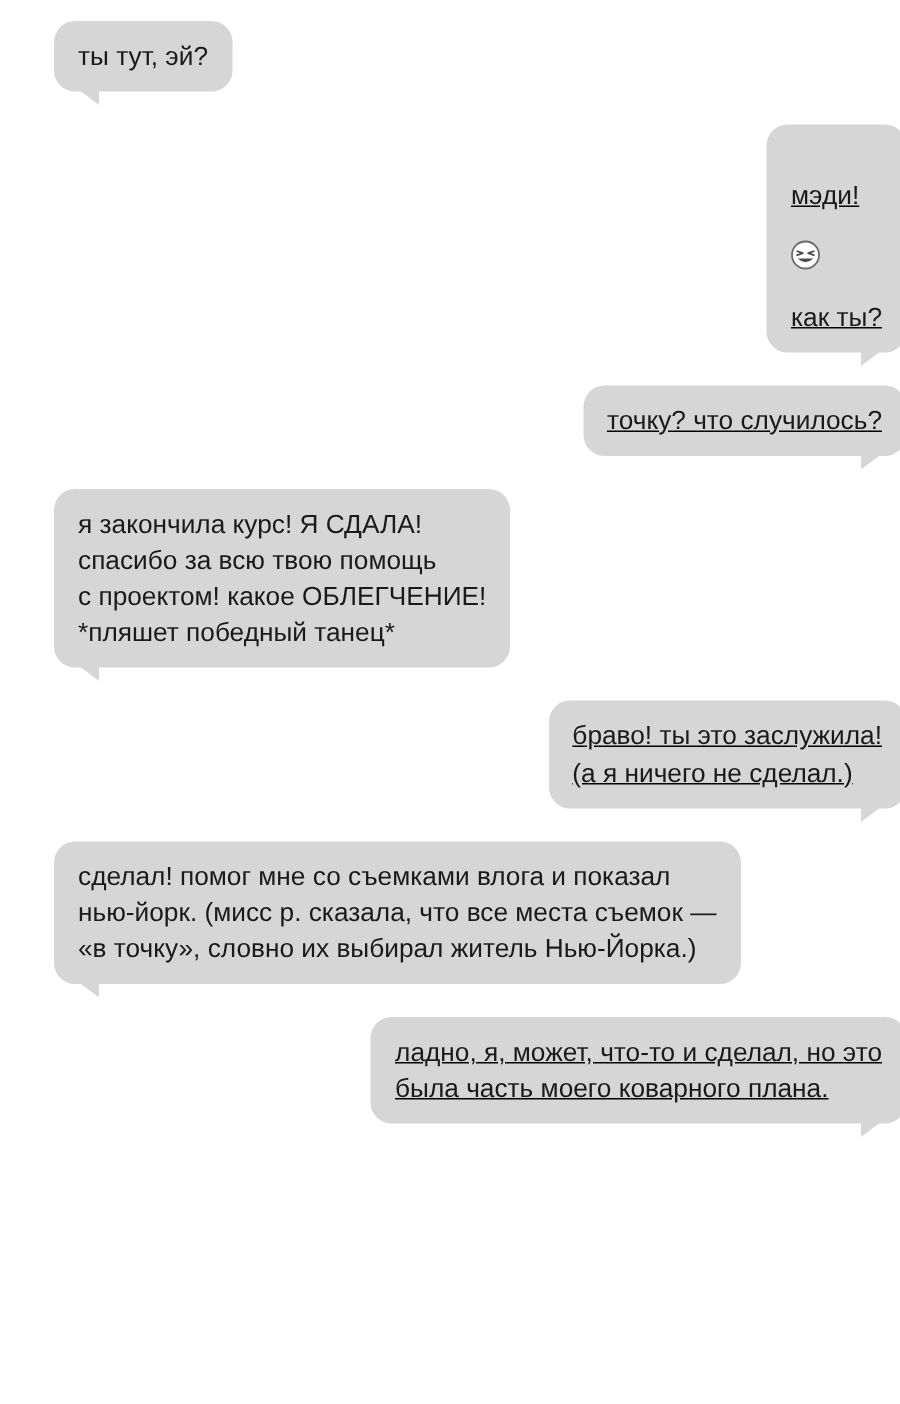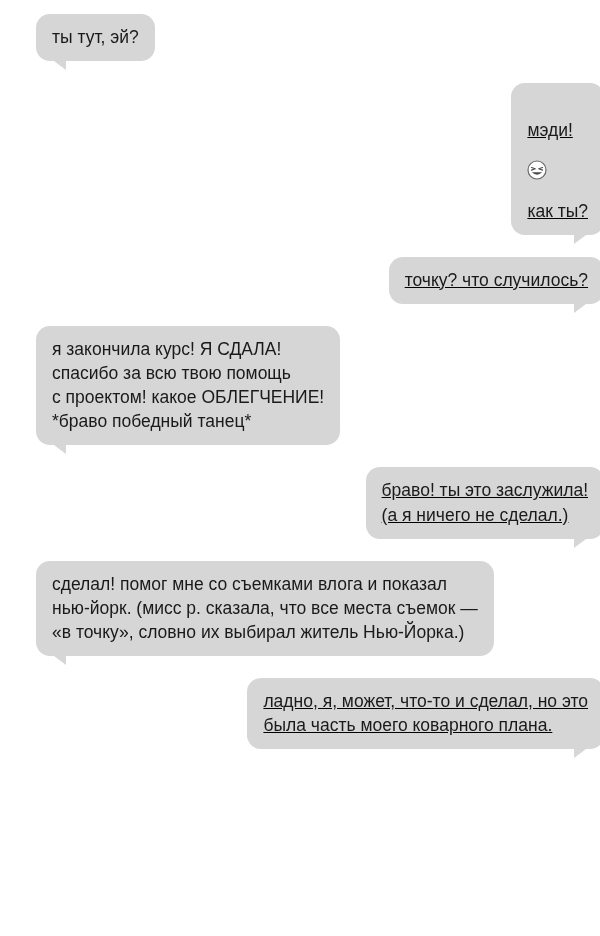--- a/index.html
+++ b/index.html
@@ -97,21 +97,21 @@
 
 
   <div class="row right">
     <div class="bubble">точку? что случилось?</div>
   </div>
 
   <div class="row left">
     <div class="bubble">я закончила курс! Я СДАЛА!
 спасибо за всю твою помощь
 с проектом! какое ОБЛЕГЧЕНИЕ!
-*браво победный танец*</div>
+*пляшет победный танец*</div>
   </div>
 
   <div class="row right">
     <div class="bubble">браво! ты это заслужила!
 (а я ничего не сделал.)</div>
   </div>
 
   <div class="row left">
     <div class="bubble wide">сделал! помог мне со съемками влога и показал
 нью-йорк. (мисс р. сказала, что все места съемок —

